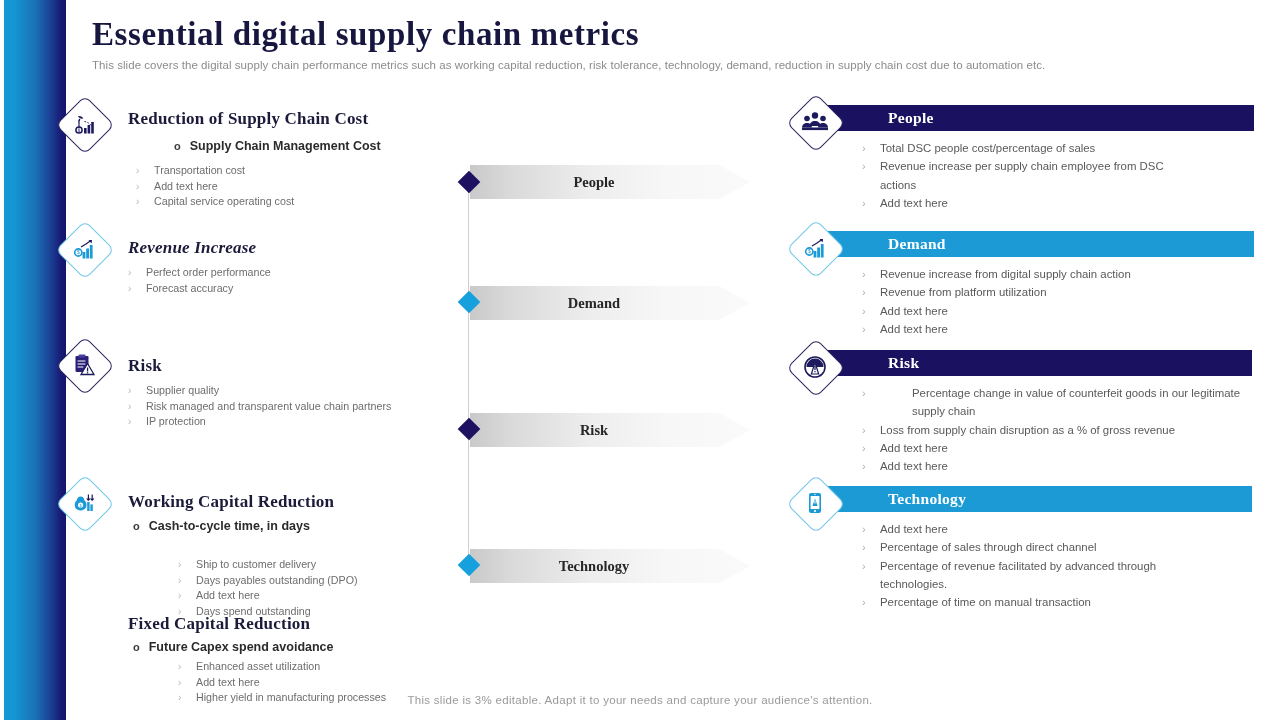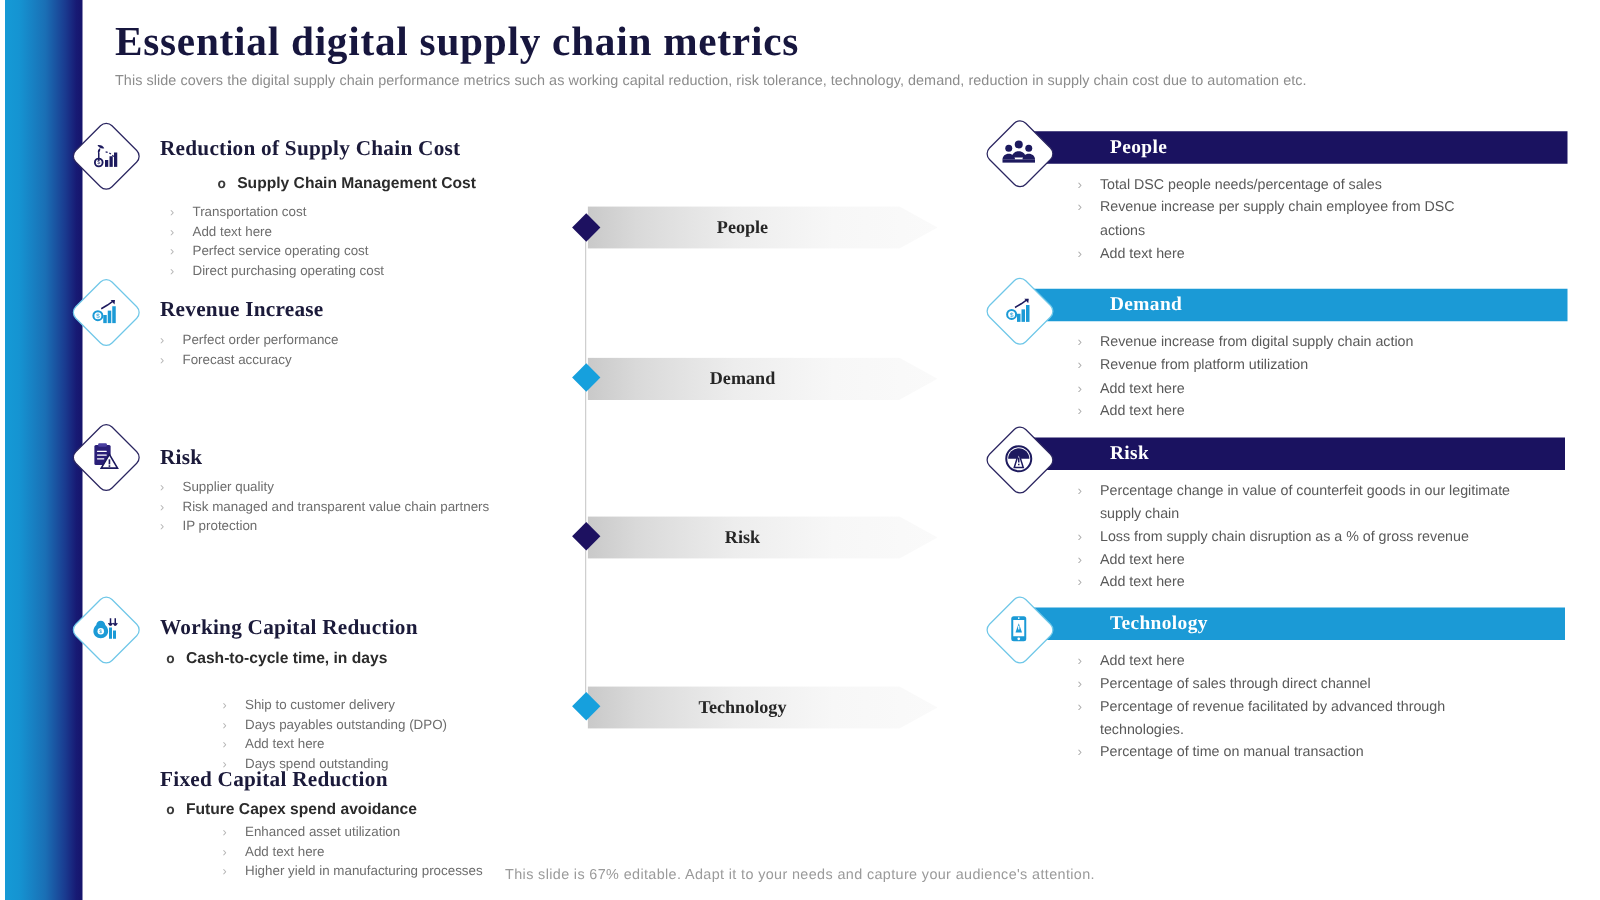--- a/index.html
+++ b/index.html
@@ -146,25 +146,24 @@
 
   <div style="position:absolute;left:128px;top:109px;">
     <span class="sec-title">Reduction of Supply Chain Cost</span>
   </div>
   <div style="position:absolute;left:158px;top:139px;margin-left:16px;" class="lvl1">
     <span class="mk">o</span><span>Supply Chain Management Cost</span>
   </div>
   <div style="position:absolute;left:136px;top:163px;width:300px;">
     <div class="bl"><span class="mk">›</span><span class="tx">Transportation cost</span></div>
     <div class="bl"><span class="mk">›</span><span class="tx">Add text here</span></div>
-    <div class="bl"><span class="mk">›</span><span class="tx">Perfect service operating cost</span></div>
-    <div class="bl"><span class="mk">›</span><span class="tx">Direct purchasing operating cost</span></div>
-  </div>
-
-  <div style="position:absolute;left:128px;top:238px;">
+    <div class="bl"><span class="mk">›</span><span class="tx">Capital service operating cost</span></div>
+  </div>
+
+  <div style="position:absolute;left:128px;top:238px;font-style:italic;">
     <span class="sec-title">Revenue Increase</span>
   </div>
   <div style="position:absolute;left:128px;top:265px;width:300px;">
     <div class="bl"><span class="mk">›</span><span class="tx">Perfect order performance</span></div>
     <div class="bl"><span class="mk">›</span><span class="tx">Forecast accuracy</span></div>
   </div>
 
   <div style="position:absolute;left:128px;top:356px;">
     <span class="sec-title">Risk</span>
   </div>
@@ -237,21 +236,21 @@
         <path d="M9.5 17c0-3 2.5-5 5.5-5s5.5 2 5.5 5z" fill="#1d1a5e"></path>
         <circle cx="7" cy="9.5" r="2.8" fill="#1d1a5e"></circle>
         <path d="M2 18.5c0-2.7 2.2-4.6 5-4.6s5 1.9 5 4.6z" fill="#1d1a5e"></path>
         <circle cx="23" cy="9.5" r="2.8" fill="#1d1a5e"></circle>
         <path d="M18 18.5c0-2.7 2.2-4.6 5-4.6s5 1.9 5 4.6z" fill="#1d1a5e"></path>
         <rect x="2" y="18.5" width="26" height="2.6" fill="#1d1a5e"></rect>
       </svg>
     </div>
   </div>
   <div style="position:absolute;left:862px;top:139px;width:420px;">
-    <div class="rbl"><span class="mk">›</span><span class="tx">Total DSC people needs/percentage of sales</span></div>
+    <div class="rbl"><span class="mk">›</span><span class="tx">Total DSC people cost/percentage of sales</span></div>
     <div class="rbl"><span class="mk">›</span><span class="tx" style="max-width:300px;">Revenue increase per supply chain employee from DSC actions</span></div>
     <div class="rbl"><span class="mk">›</span><span class="tx">Add text here</span></div>
   </div>
 
   <div class="rbar cyan" style="left:810px;top:231px;width:444px;">
     <div class="bar"></div>
     <div class="t">Demand</div>
   </div>
   <div class="dia cyan" style="left:788px;top:221px;">
     <div class="shape"></div>
@@ -284,21 +283,21 @@
       <svg width="30" height="30" viewBox="0 0 30 30">
         <circle cx="15" cy="15" r="10" fill="none" stroke="#1d1a5e" stroke-width="1.6"></circle>
         <path d="M6.5 15a8.5 8.5 0 0 1 17 0z" fill="#1d1a5e"></path>
         <path d="M15 10.5 L18.6 22 L11.4 22 Z" fill="#ffffff" stroke="#1d1a5e" stroke-width="1.2"></path>
         <rect x="14.4" y="14" width="1.2" height="4" fill="#1d1a5e"></rect>
         <rect x="14.4" y="19" width="1.2" height="1.2" fill="#1d1a5e"></rect>
       </svg>
     </div>
   </div>
   <div style="position:absolute;left:862px;top:384px;width:420px;">
-    <div class="rbl"><span class="mk">›</span><span class="tx" style="max-width:362px;">Percentage change in value of counterfeit goods in our legitimate supply chain</span></div>
+    <div class="rbl"><span class="mk">›</span><span class="tx" style="max-width:362px;margin-left:32px;">Percentage change in value of counterfeit goods in our legitimate supply chain</span></div>
     <div class="rbl"><span class="mk">›</span><span class="tx" style="max-width:400px;">Loss from supply chain disruption as a % of gross revenue</span></div>
     <div class="rbl"><span class="mk">›</span><span class="tx">Add text here</span></div>
     <div class="rbl"><span class="mk">›</span><span class="tx">Add text here</span></div>
   </div>
 
   <div class="rbar cyan" style="left:810px;top:486px;width:442px;">
     <div class="bar"></div>
     <div class="t">Technology</div>
   </div>
   <div class="dia cyan" style="left:788px;top:476px;">
@@ -314,15 +313,15 @@
       </svg>
     </div>
   </div>
   <div style="position:absolute;left:862px;top:520px;width:420px;">
     <div class="rbl"><span class="mk">›</span><span class="tx">Add text here</span></div>
     <div class="rbl"><span class="mk">›</span><span class="tx">Percentage of sales through direct channel</span></div>
     <div class="rbl"><span class="mk">›</span><span class="tx" style="max-width:310px;">Percentage of revenue facilitated by advanced through technologies.</span></div>
     <div class="rbl"><span class="mk">›</span><span class="tx">Percentage of time on manual transaction</span></div>
   </div>
 
-  <div class="footer">This slide is 67% editable. Adapt it to your needs and capture your audience's attention.</div>
+  <div class="footer">This slide is 3% editable. Adapt it to your needs and capture your audience's attention.</div>
 
 </div>
 
 </body></html>

